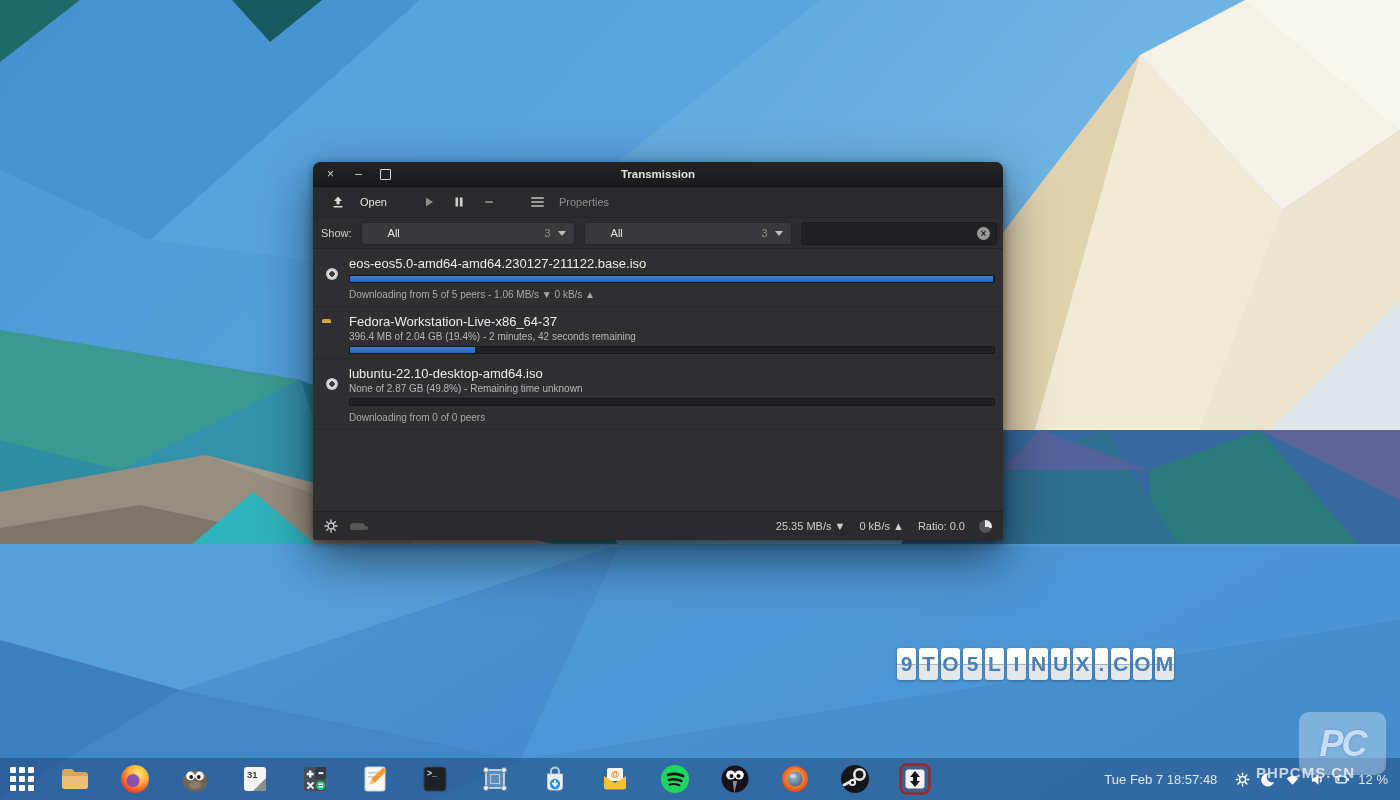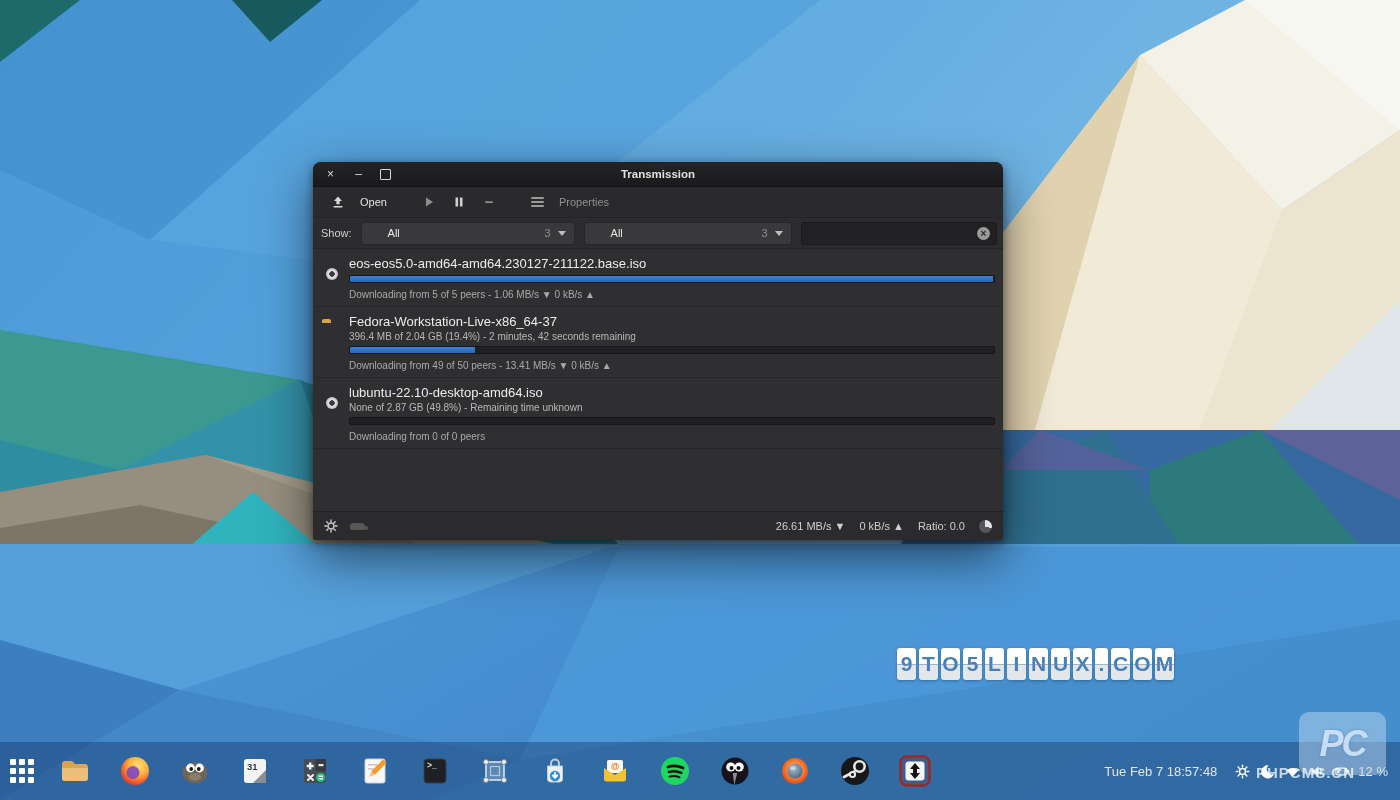--- a/index.html
+++ b/index.html
@@ -79,21 +79,21 @@
   .tile::after{content:"";position:absolute;left:0;right:0;top:50%;height:1px;background:rgba(110,135,160,.55);}
   .tile.narrow{width:13px;}
   .pc-logo{position:absolute;left:1299px;top:712px;width:87px;height:63px;border-radius:10px;
     background:rgba(200,222,244,.45);display:flex;align-items:center;justify-content:center;
     font-weight:bold;font-style:italic;font-size:36px;letter-spacing:-2px;color:rgba(225,240,255,.8);
     text-shadow:0 0 3px rgba(80,130,190,.7);z-index:6;}
   .pc-site{position:absolute;left:1256px;top:764px;font-size:15px;font-weight:bold;
     color:rgba(255,255,255,.72);letter-spacing:1px;z-index:7;}
 
   
-  .taskbar{position:absolute;left:0;bottom:0;width:1400px;height:58px;z-index:4;
+  .taskbar{position:absolute;left:0;bottom:0;width:1400px;height:42px;z-index:4;
     background:rgba(12,40,82,.35);display:flex;align-items:center;padding:0 8px;box-sizing:border-box;}
   .launcher{width:24px;height:24px;display:grid;grid-template-columns:repeat(3,6px);
     grid-template-rows:repeat(3,6px);gap:3px;margin-left:2px;}
   .launcher i{background:#fff;border-radius:1px;}
   .dock{display:flex;gap:26px;margin-left:24px;align-items:center;}
   .app{width:34px;height:34px;position:relative;}
   .appsvg{width:34px;height:34px;display:block;}
   .tray{display:flex;align-items:center;margin-left:auto;color:#e5e5e5;}
   .clock{font-size:13px;margin-right:18px;white-space:nowrap;}
   .tray-icons{display:flex;align-items:center;gap:10px;margin-right:8px;}
@@ -244,21 +244,20 @@
         <div class="tpeers">Downloading from 5 of 5 peers - 1.06 MB/s ▼ 0 kB/s ▲</div>
       </div>
 
       <div class="trow">
         <span class="trow-icon"><span class="folder-icon"></span></span>
         <div class="tname">Fedora-Workstation-Live-x86_64-37</div>
         <div class="tstatus">396.4 MB of 2.04 GB (19.4%) - 2 minutes, 42 seconds remaining</div>
         <div class="tbar">
           <div class="tbar-fill" style="width: 19.4%;"></div>
         </div>
-        <div class="tpeers">Downloading from 49 of 50 peers - 13.41 MB/s ▼ 0 kB/s ▲</div>
       </div>
 
       <div class="trow">
         <span class="trow-icon"><span class="disc-icon"></span></span>
         <div class="tname">lubuntu-22.10-desktop-amd64.iso</div>
         <div class="tstatus">None of 2.87 GB (49.8%) - Remaining time unknown</div>
         <div class="tbar">
           <div class="tbar-fill" style="width: 0%;"></div>
         </div>
         <div class="tpeers">Downloading from 0 of 0 peers</div>
@@ -275,21 +274,21 @@
             <line x1="12.6" y1="8" x2="15" y2="8"></line>
           <line x1="3.1" y1="3.1" x2="4.7" y2="4.7"></line>
             <line x1="11.3" y1="11.3" x2="12.9" y2="12.9"></line>
           <line x1="3.1" y1="12.9" x2="4.7" y2="11.3"></line>
             <line x1="11.3" y1="4.7" x2="12.9" y2="3.1"></line>
         </g>
         <circle cx="8" cy="8" r="3.4" fill="none" stroke="#c9c9c9" stroke-width="1.6"></circle>
       </svg>
       <span class="turtle"></span>
       <span class="sb-right">
-        <span>26.61 MB/s ▼</span>
+        <span>25.35 MB/s ▼</span>
         <span>0 kB/s ▲</span>
         <span>Ratio: 0.0</span>
         <span class="ratio-pie"></span>
       </span>
     </div>
   </div>
 
   <div class="pc-logo">PC</div>
   <div class="pc-site">PHPCMS.CN</div>
 

